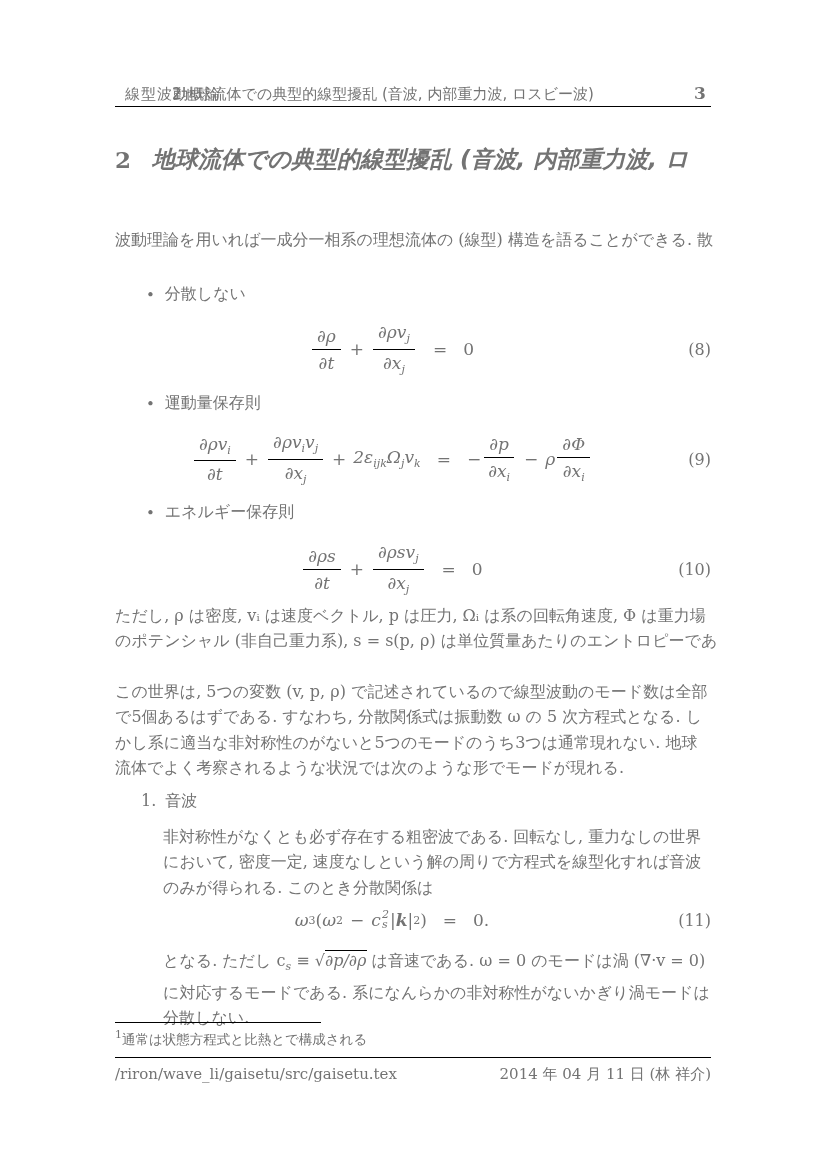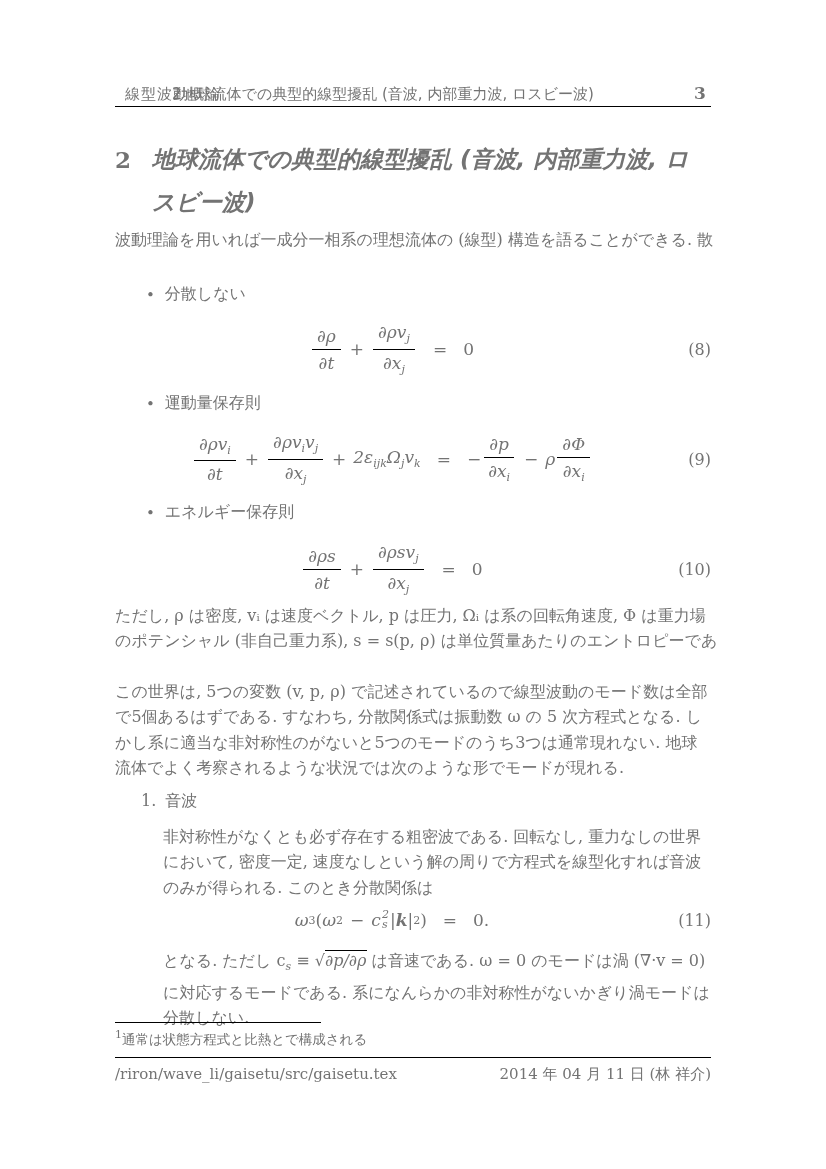--- a/index.html
+++ b/index.html
@@ -88,21 +88,20 @@
   <div class="hd-left gothic">線型波動概論</div>
   <div class="hd-center gothic">2地球流体での典型的線型擾乱 (音波, 内部重力波, ロスビー波)</div>
   <div class="hd-page">3</div>
   <div class="hd-rule"></div>
 
   <div class="sec-heading">
     <div class="row1">
       <span class="sec-num">2</span>
       <span class="sec-line">地球流体での典型的線型擾乱 (音波, 内部重力波, ロ</span>
     </div>
-    <div class="row2 sec-line">スビー波)</div>
   </div>
 
   <div class="para p-intro">
     <div class="ln">波動理論を用いれば一成分一相系の理想流体の (線型) 構造を語ることができる. 散</div>
   </div>
 
   <div class="bullet b1">
     <span class="dot">•</span>
     <span class="blabel">分散しない</span>
   </div>

